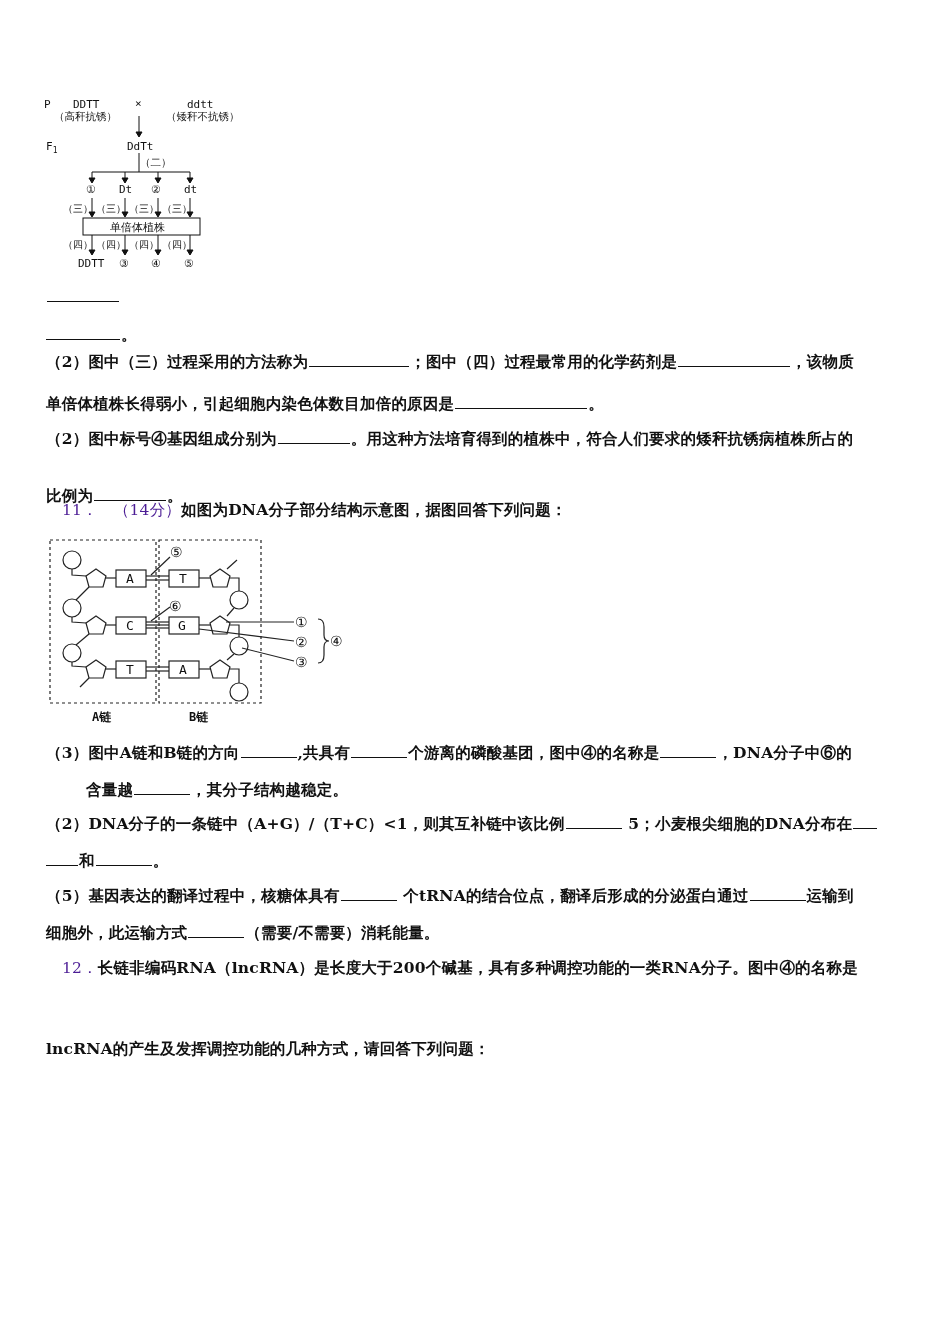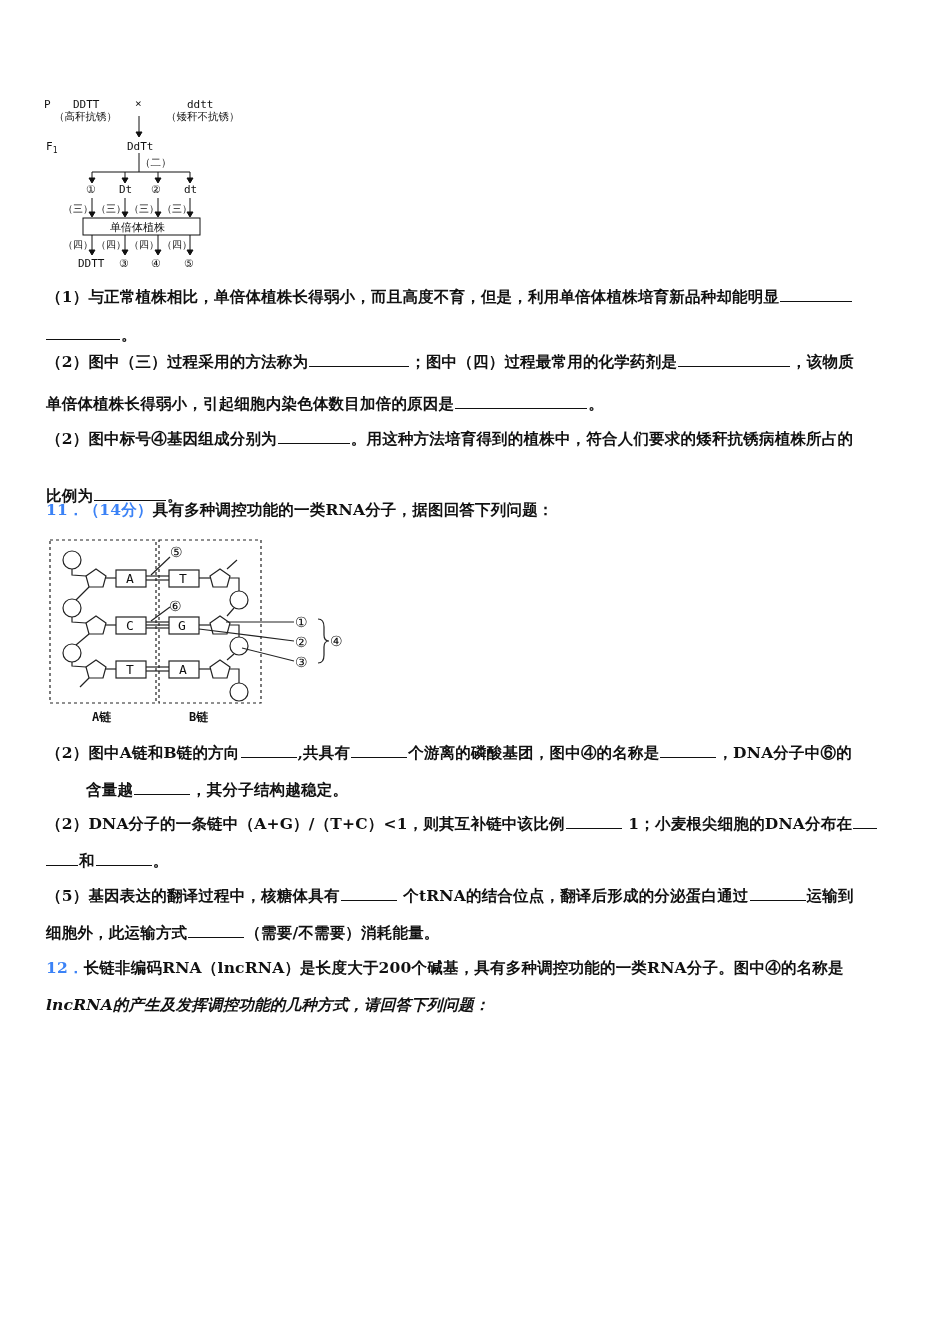--- a/index.html
+++ b/index.html
@@ -1,20 +1,20 @@
 <!DOCTYPE html>
 <html><head>
 <meta charset="utf-8">
 <style>
   html, body { margin:0; padding:0; background:#ffffff; }
   body { width:950px; height:1344px; position:relative; overflow:hidden;
          font-family: "DejaVu Serif", "Liberation Serif", serif; color:#111; }
   .line { position:absolute; left:46px; font-size:15.5px; font-weight:bold; white-space:nowrap; letter-spacing:0.2px; }
   .blank { display:inline-block; border-bottom:1.4px solid #111; height:1px; vertical-align:baseline; margin:0 1px; }
-  .qnum { font-weight:bold; color:#3b82f6; }
+  .qnum { font-weight:normal; color:#4c1d95;margin-left:16px; }
   #breed { position:absolute; left:40px; top:92px; width:240px; height:182px; }
   #dna { position:absolute; left:46px; top:535px; width:310px; height:195px; }
   svg text { font-family: "DejaVu Sans Mono", "Liberation Mono", monospace; }
 </style>
 </head>
 <body>
 
 <svg id="breed" viewBox="0 0 240 182" xmlns="http://www.w3.org/2000/svg">
   <g font-size="11" fill="#111" stroke="none">
     <text x="4" y="16">P</text>
@@ -71,40 +71,40 @@
     <line x1="85" y1="143" x2="85" y2="162"></line>
       <polygon points="82,158 88,158 85,163" fill="#111"></polygon>
     <line x1="118" y1="143" x2="118" y2="162"></line>
       <polygon points="115,158 121,158 118,163" fill="#111"></polygon>
     <line x1="150" y1="143" x2="150" y2="162"></line>
       <polygon points="147,158 153,158 150,163" fill="#111"></polygon>
   </g>
 </svg>
 
 <div class="line" style="top:287px;">
-  <span>（1）与正常植株相比，单倍体植株长得弱小，而且高度不育，但是，利用单倍体植株培育新品种却能明显</span><span class="blank" style="width:72px"></span>
+  <span class="blank" style="width:72px"></span>
 </div>
 <div class="line" style="top:325px;">
   <span class="blank" style="width:74px;margin-left:0"></span><span>。</span>
 </div>
 <div class="line" style="top:352px;text-align:center;">
   <span>（2）图中（三）过程采用的方法称为</span><span class="blank" style="width:100px"></span><span>；图中（四）过程最常用的化学药剂是</span><span class="blank" style="width:112px"></span><span>，该物质</span>
 </div>
 <div class="line" style="top:394px;">
   <span>单倍体植株长得弱小，引起细胞内染色体数目加倍的原因是</span><span class="blank" style="width:132px"></span><span>。</span>
 </div>
 <div class="line" style="top:429px;">
   <span>（2）图中标号④基因组成分别为</span><span class="blank" style="width:72px"></span><span>。用这种方法培育得到的植株中，符合人们要求的矮秆抗锈病植株所占的</span>
 </div>
 <div class="line" style="top:486px;">
   <span>比例为</span><span class="blank" style="width:72px"></span><span>。</span>
 </div>
 
 <div class="line" style="top:500px;">
-  <span class="qnum">11．</span><span class="qnum">（14分）</span><span>具有多种调控功能的一类RNA分子，据图回答下列问题：</span>
+  <span class="qnum">11．</span><span class="qnum">（14分）</span><span>如图为DNA分子部分结构示意图，据图回答下列问题：</span>
 </div>
 
 <svg id="dna" viewBox="0 0 310 195" xmlns="http://www.w3.org/2000/svg">
   <g fill="none" stroke="#222" stroke-width="1.2">
 
     <rect x="4" y="5" width="106" height="163" stroke-dasharray="3,3"></rect>
     <rect x="113" y="5" width="102" height="163" stroke-dasharray="3,3"></rect>
 
     <circle cx="26" cy="25" r="9"></circle>
     <circle cx="26" cy="73" r="9"></circle>
@@ -178,36 +178,36 @@
     <text x="249" y="92" font-size="14">①</text>
     <text x="249" y="112" font-size="14">②</text>
     <text x="249" y="132" font-size="14">③</text>
     <text x="284" y="111" font-size="14">④</text>
     <text x="46" y="186" font-size="12" font-weight="bold">A链</text>
     <text x="143" y="186" font-size="12" font-weight="bold">B链</text>
   </g>
 </svg>
 
 <div class="line" style="top:743px;">
-  <span>（2）图中A链和B链的方向</span><span class="blank" style="width:56px"></span><span>,共具有</span><span class="blank" style="width:56px"></span><span>个游离的磷酸基团，图中④的名称是</span><span class="blank" style="width:56px"></span><span>，DNA分子中⑥的</span>
+  <span>（3）图中A链和B链的方向</span><span class="blank" style="width:56px"></span><span>,共具有</span><span class="blank" style="width:56px"></span><span>个游离的磷酸基团，图中④的名称是</span><span class="blank" style="width:56px"></span><span>，DNA分子中⑥的</span>
 </div>
 <div class="line" style="top:780px;margin-left:40px;">
   <span>含量越</span><span class="blank" style="width:56px"></span><span>，其分子结构越稳定。</span>
 </div>
 <div class="line" style="top:814px;">
-  <span>（2）DNA分子的一条链中（A+G）/（T+C）&lt;1，则其互补链中该比例</span><span class="blank" style="width:56px"></span><span> 1；小麦根尖细胞的DNA分布在</span><span class="blank" style="width:24px"></span>
+  <span>（2）DNA分子的一条链中（A+G）/（T+C）&lt;1，则其互补链中该比例</span><span class="blank" style="width:56px"></span><span> 5；小麦根尖细胞的DNA分布在</span><span class="blank" style="width:24px"></span>
 </div>
 <div class="line" style="top:851px;">
   <span class="blank" style="width:32px;margin-left:0"></span><span>和</span><span class="blank" style="width:56px"></span><span>。</span>
 </div>
 <div class="line" style="top:886px;">
   <span>（5）基因表达的翻译过程中，核糖体具有</span><span class="blank" style="width:56px"></span><span> 个tRNA的结合位点，翻译后形成的分泌蛋白通过</span><span class="blank" style="width:56px"></span><span>运输到</span>
 </div>
 <div class="line" style="top:923px;">
   <span>细胞外，此运输方式</span><span class="blank" style="width:56px"></span><span>（需要/不需要）消耗能量。</span>
 </div>
 
 <div class="line" style="top:958px;">
   <span class="qnum">12．</span><span>长链非编码RNA（lncRNA）是长度大于200个碱基，具有多种调控功能的一类RNA分子。图中④的名称是</span>
 </div>
-<div class="line" style="top:995px;font-style:italic;">
+<div class="line" style="top:1039px;">
   <span>lncRNA的产生及发挥调控功能的几种方式，请回答下列问题：</span>
 </div>
 
 </body></html>

